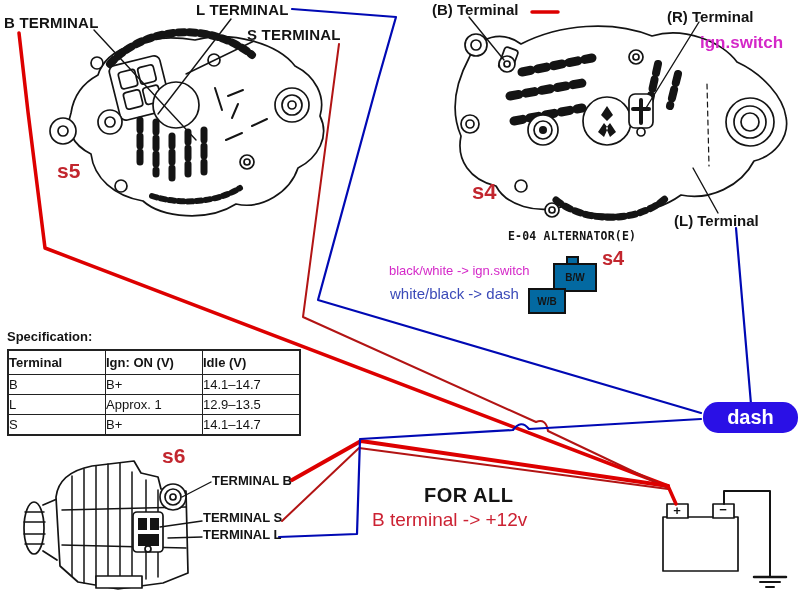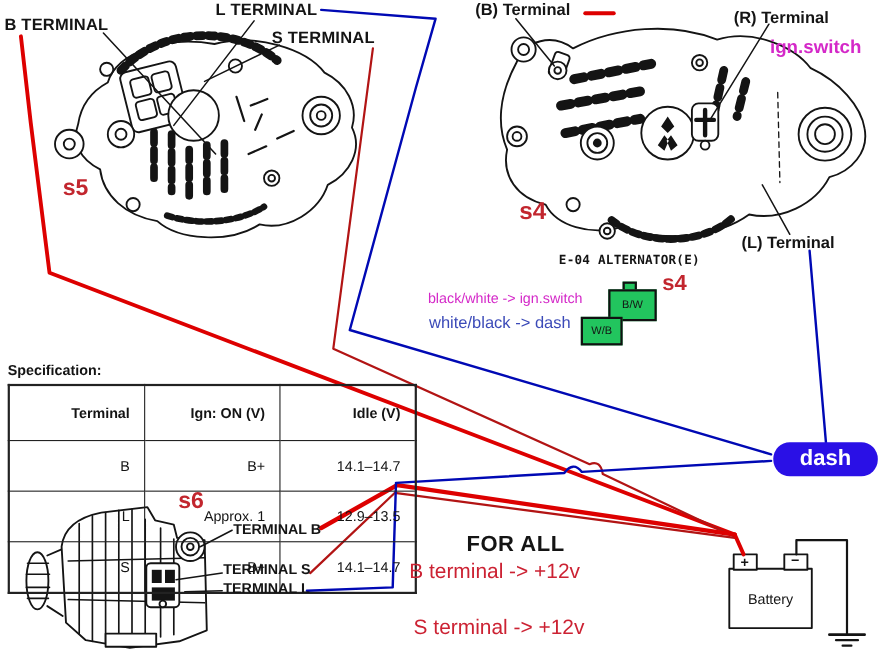--- a/index.html
+++ b/index.html
@@ -22,28 +22,28 @@
   .term{font-size:15px;font-weight:700;letter-spacing:.2px}
   .term2{font-size:15px;font-weight:600}
   .tag{color:var(--tag_red);font-weight:700}
   .mono{font-family:"DejaVu Sans Mono",monospace;font-size:11.5px;font-weight:700;letter-spacing:.2px}
   .magenta-note{font-size:13px;color:var(--magenta)}
   .blue-note{font-size:15px;color:#3b4ab8}
   .small-term{font-size:13px;font-weight:700}
   .big-note{font-size:19px}
   .red-note{color:var(--note_red)}
   .bblue-note{color:var(--note_blue)}
-  .conn-box{position:absolute;border:2.5px solid #111;background:#22c55e;display:flex;
-            align-items:center;justify-content:center;font-size:10px;font-weight:400}
+  .conn-box{position:absolute;border:2.5px solid #111;background:#0369a1;display:flex;
+            align-items:center;justify-content:center;font-size:10px;font-weight:700}
   #dash-pill{position:absolute;left:703px;top:402px;width:95px;height:31px;border-radius:15px;
              background:var(--dash_bg);color:#fff;font-size:20px;font-weight:700;
              display:flex;align-items:center;justify-content:center}
   #spec-table{position:absolute;left:7px;top:349px;border-collapse:collapse;
               border:2.5px solid #222;font-size:13px}
-  #spec-table th,#spec-table td{border:1.6px solid #222;text-align:right;padding:13px}
+  #spec-table th,#spec-table td{border:1.6px solid #222;text-align:left;padding:0}
   #spec-table th{width:96px;height:23px;font-weight:700}
   #spec-table td{height:19px}
   .battery-text{position:absolute;display:flex;align-items:center;justify-content:center;font-weight:700}
 </style>
 </head>
 <body>
 
 <div id="stage">
 
   <svg id="wires-and-art" width="800" height="600" viewBox="0 0 800 600">
@@ -231,23 +231,21 @@
     </tbody>
   </table>
 
   <div class="lbl tag" style="left:162px;top:445px;font-size:21px">s6</div>
   <div class="lbl small-term" style="left:212px;top:474px">TERMINAL B</div>
   <div class="lbl small-term" style="left:203px;top:511px">TERMINAL S</div>
   <div class="lbl small-term" style="left:203px;top:528px">TERMINAL L</div>
 
   <div class="lbl" style="left:424px;top:485px;font-size:20px;font-weight:700;letter-spacing:.5px">FOR ALL</div>
   <div class="lbl big-note red-note" style="left:372px;top:510px">B terminal -&gt; +12v</div>
-  <div class="lbl big-note red-note" style="left:376px;top:561px">S terminal -&gt; +12v</div>
 
   <div id="dash-pill">
     <span>dash</span>
   </div>
 
-  <div class="battery-text" style="left:663px;top:517px;width:75px;height:54px;font-size:13px;font-weight:400">Battery</div>
   <div class="battery-text" style="left:666px;top:503px;width:22px;height:14px;font-size:13px">+</div>
   <div class="battery-text" style="left:712px;top:502px;width:22px;height:14px;font-size:13px">−</div>
 
 </div>
 
 </body></html>

